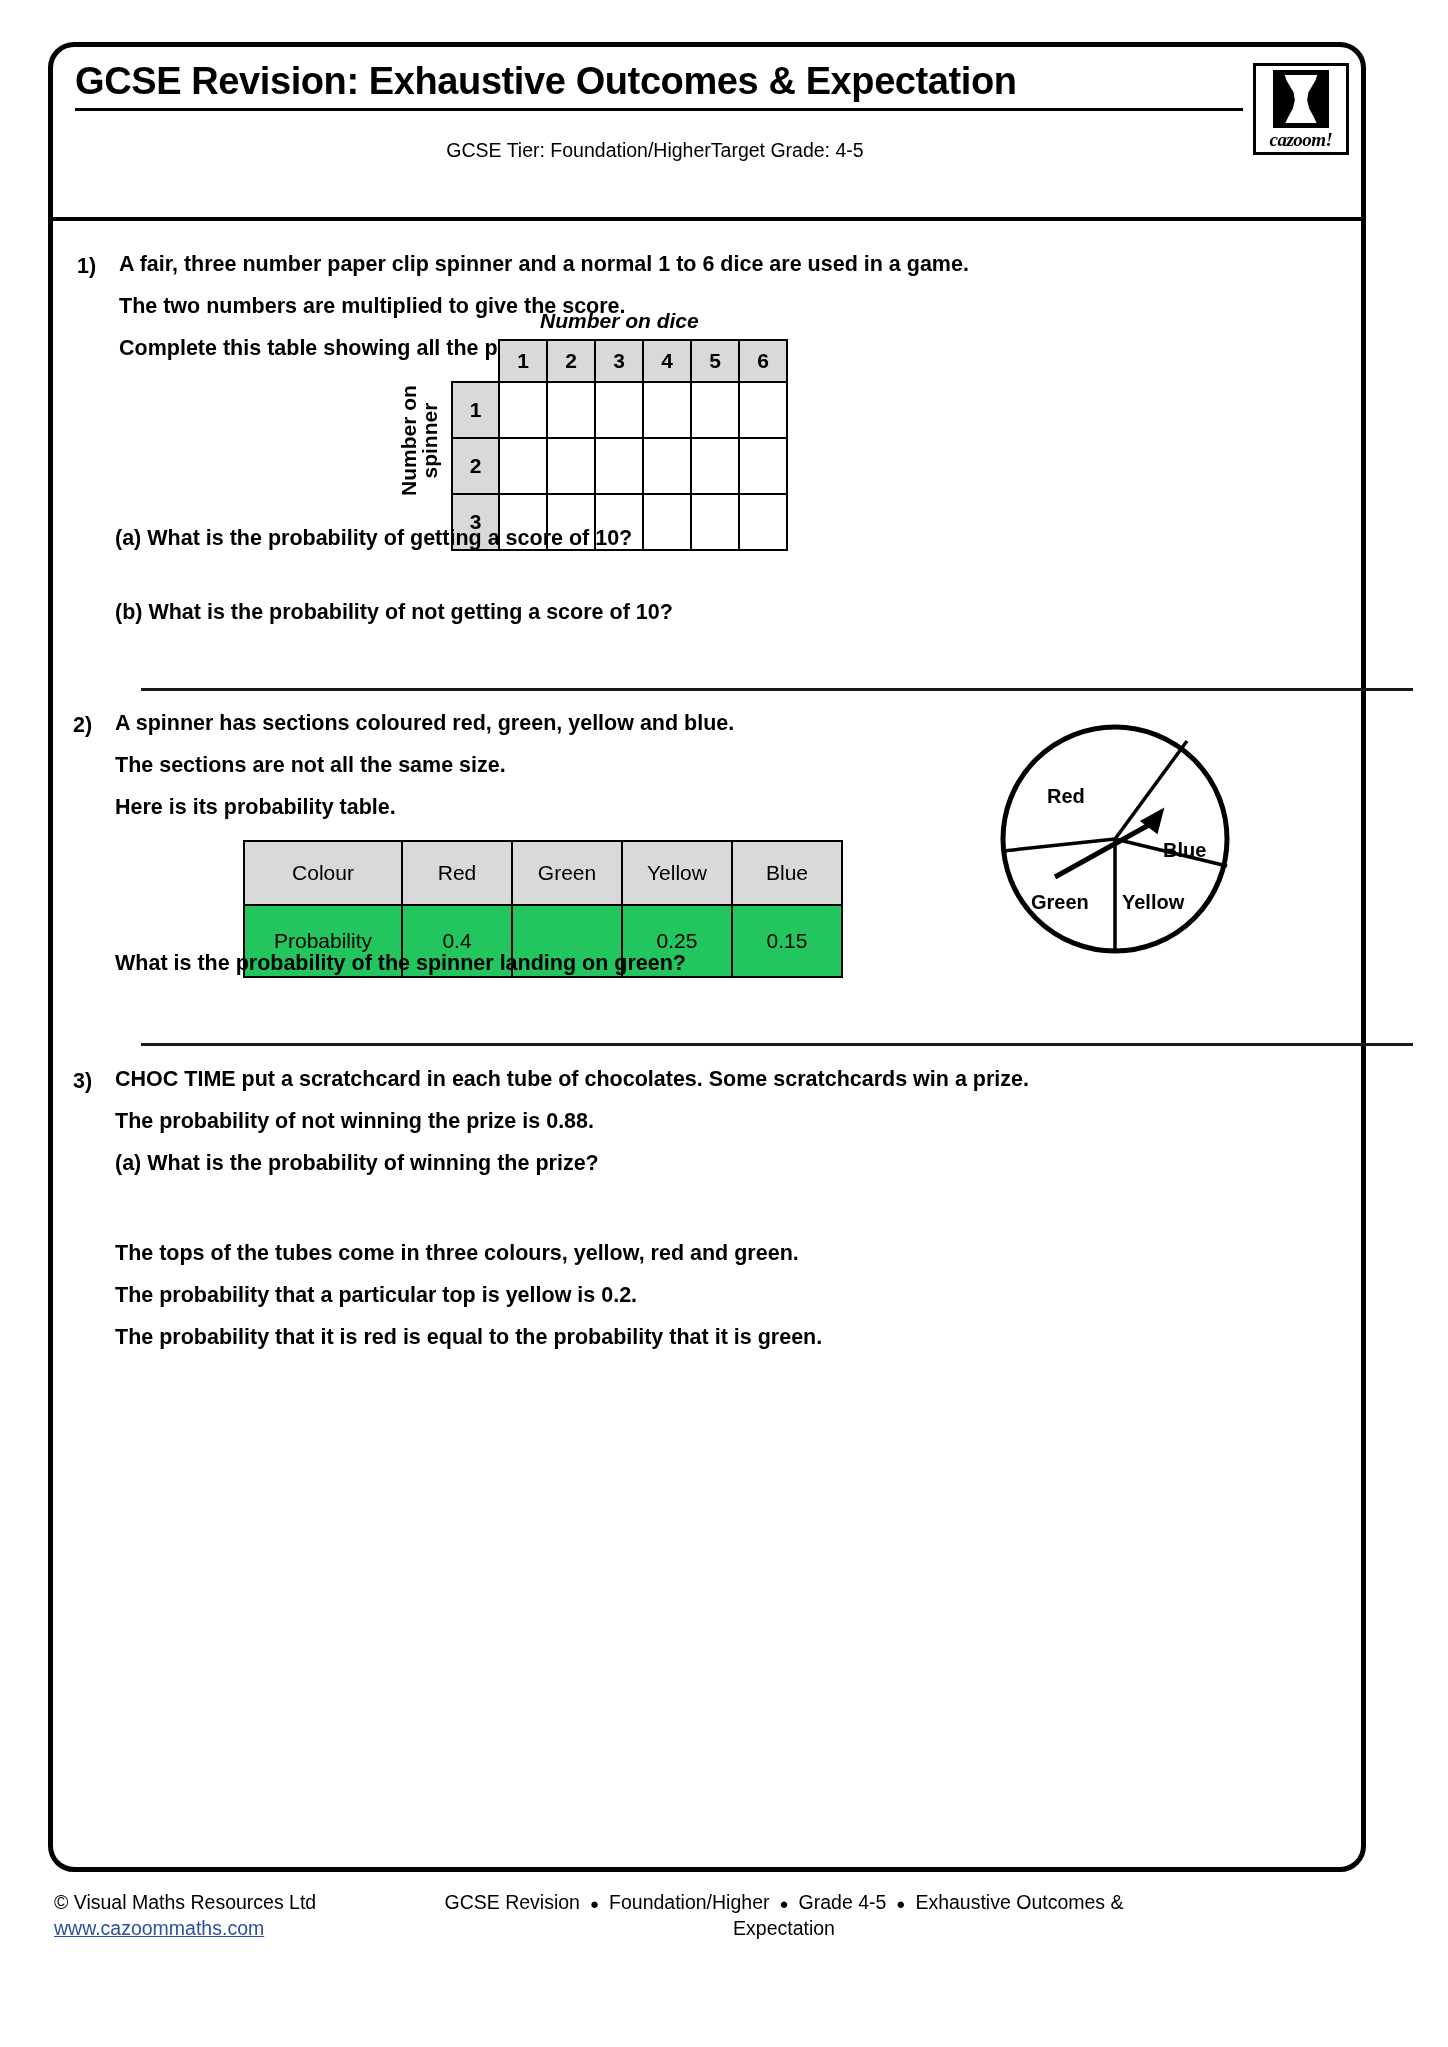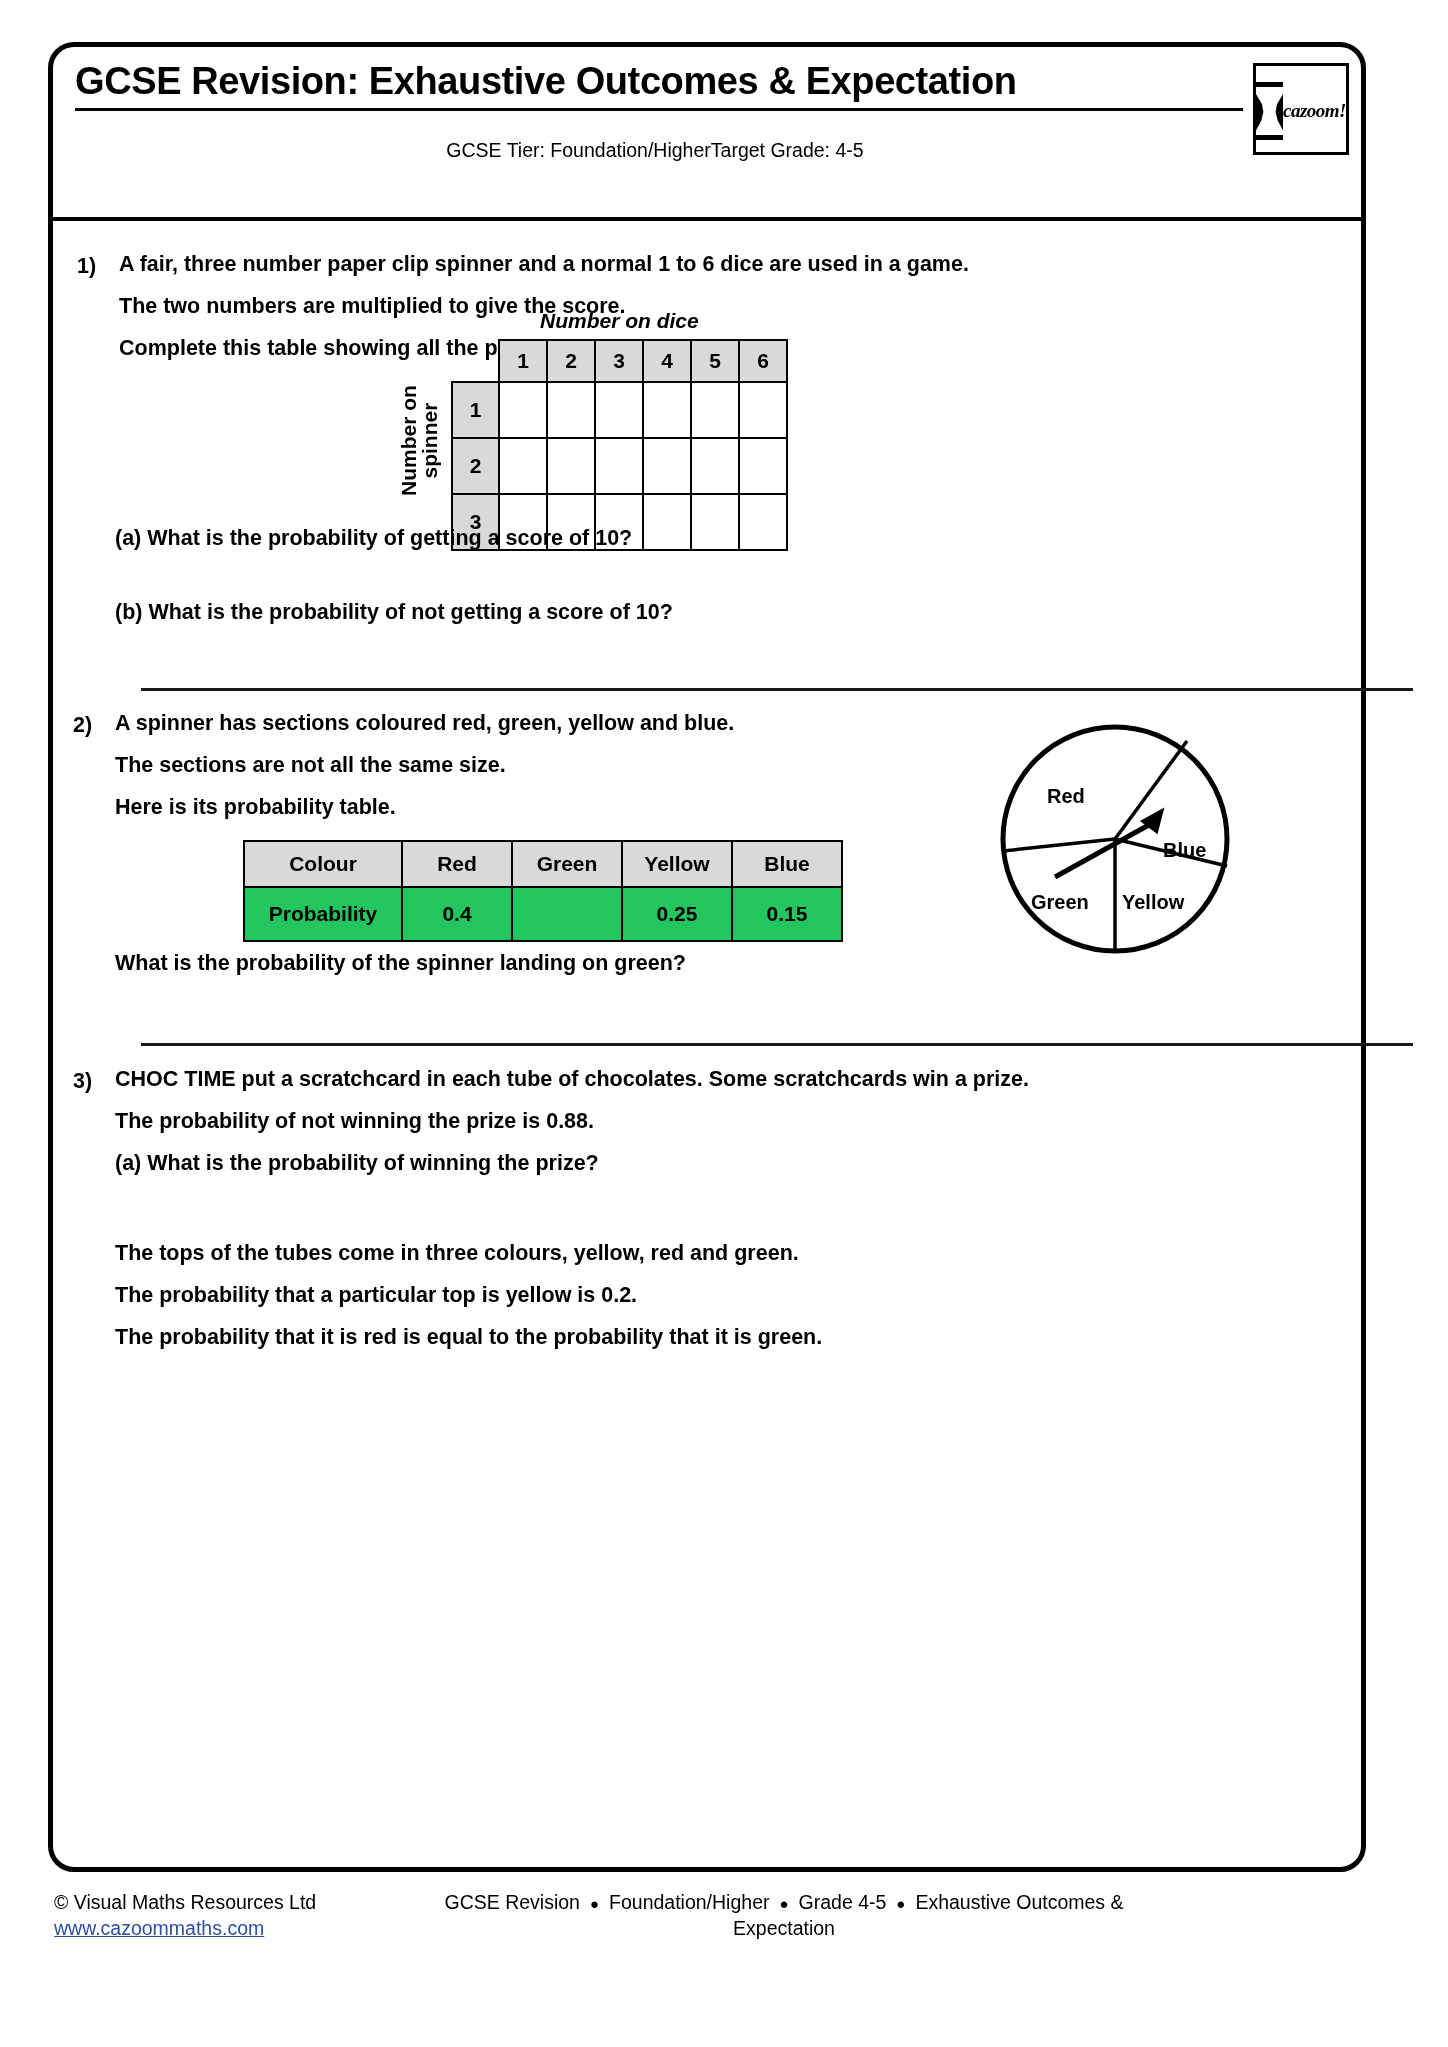--- a/index.html
+++ b/index.html
@@ -78,21 +78,21 @@
 
   
   .logo-box {
     width: 96px;
     height: 92px;
     border: 3px solid #000000;
     box-sizing: border-box;
     margin-top: 2px;
     margin-right: 4px;
     display: flex;
-    flex-direction: row;
+    flex-direction: column;
     align-items: center;
     justify-content: flex-start;
     background: #ffffff;
     flex: 0 0 auto;
   }
   .logo-mark {
     width: 56px;
     height: 58px;
     background: #000000;
     margin-top: 4px;
@@ -207,23 +207,23 @@
   
   .prob-table {
     position: absolute;
     border-collapse: collapse;
   }
   .prob-table td {
     border: 2.5px solid #000000;
     text-align: center;
     vertical-align: middle;
     font-size: 21px;
-    font-weight: bold;
+    font-weight: normal;
     height: 40px;
-    padding: 3px 6px;
+    padding: 12px 6px;
   }
   .prob-table tr.head td { background: #d9d9d9; height: 38px; }
   .prob-table tr.vals td { background: #22c55e; height: 46px; }
   .prob-table td.c0 { width: 144px; }
   .prob-table td.cx { width: 96px; }
 
   
   .spinner-wrap {
     position: absolute;
   }

